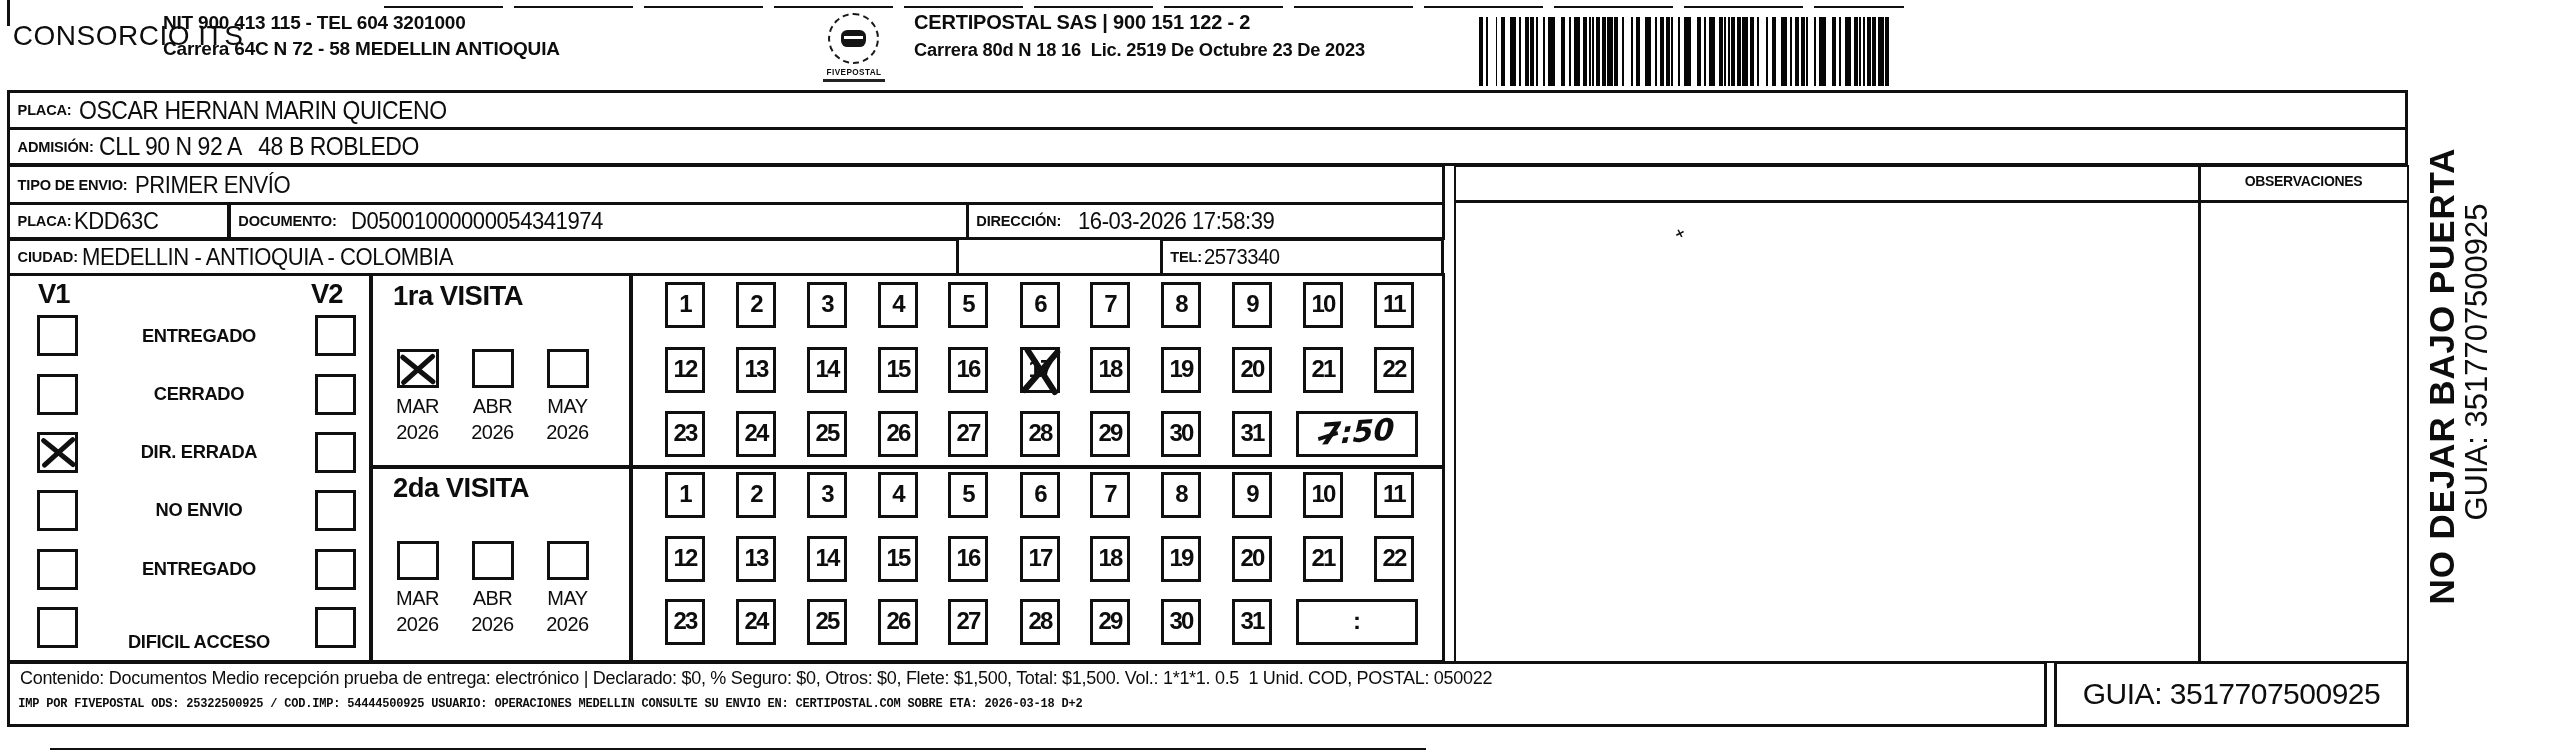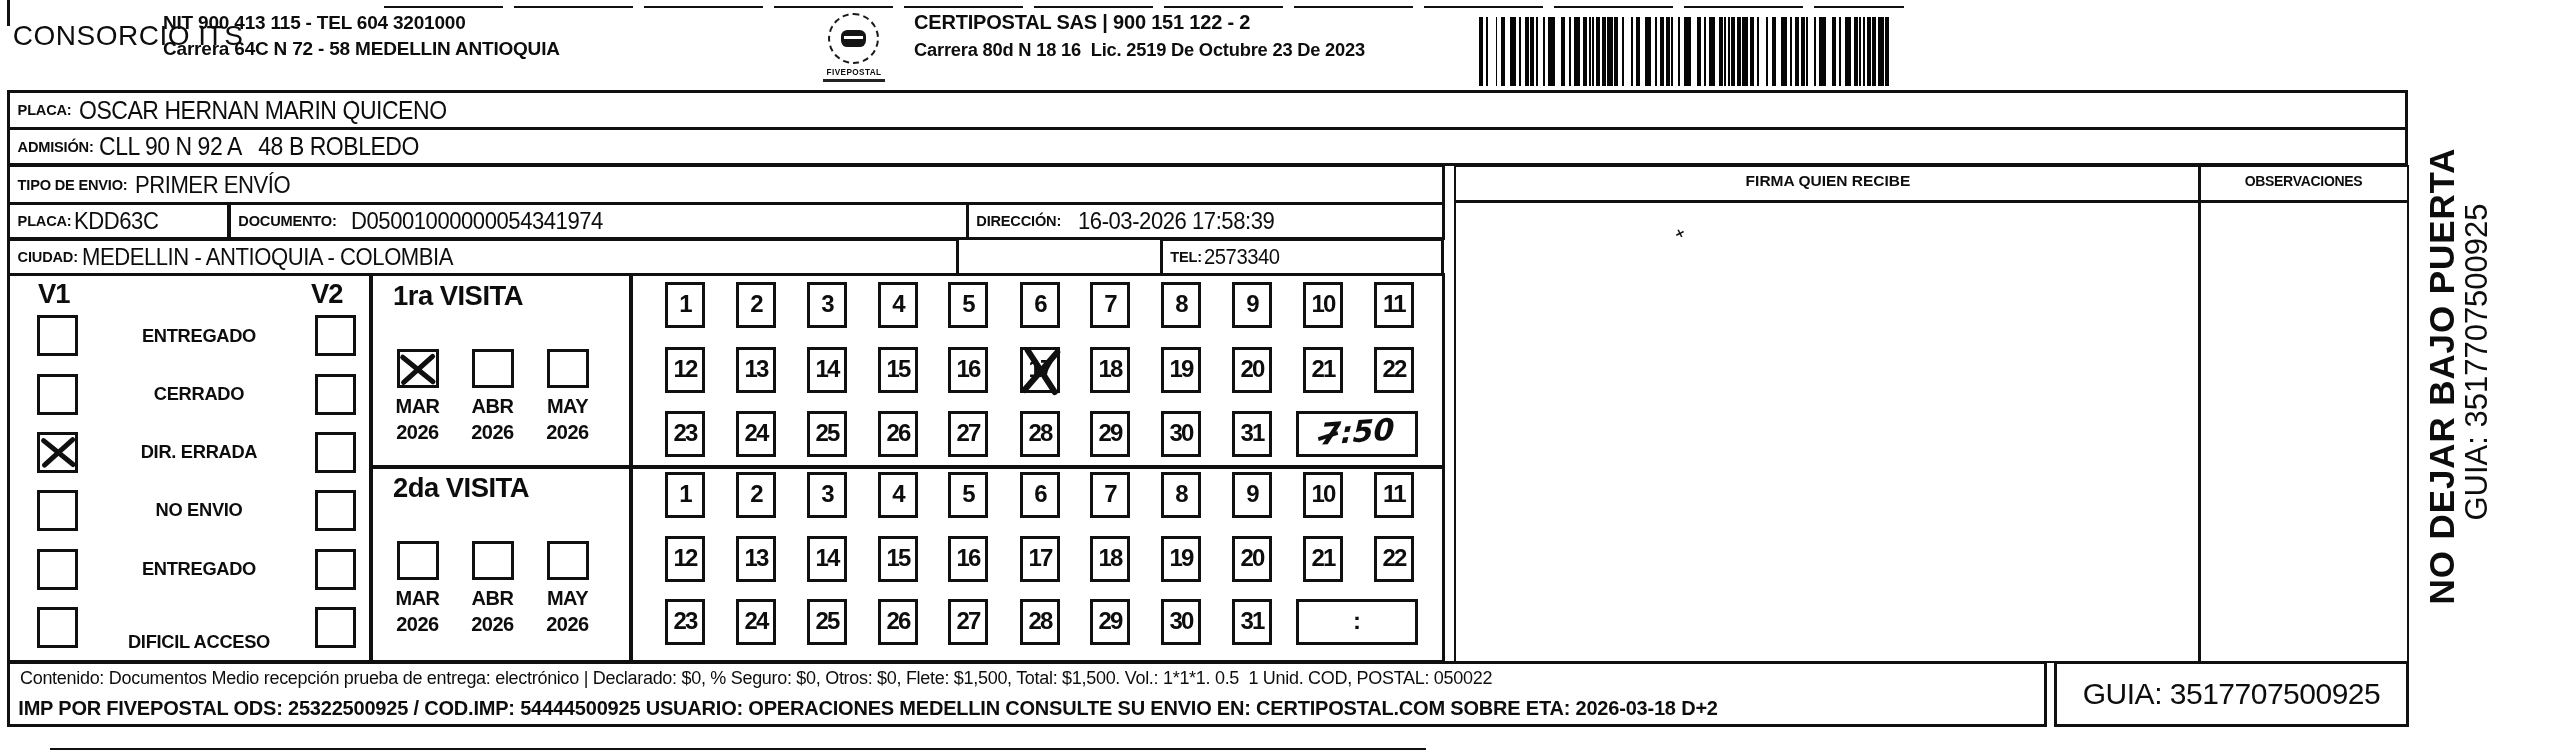--- a/index.html
+++ b/index.html
@@ -14,37 +14,37 @@
   .hline{position:absolute;background:#101010;}
   .vline{position:absolute;background:#101010;}
   .chk{position:absolute;width:41px;height:41px;border:3.7px solid #101010;box-sizing:border-box;background:#fff;}
   .xmark::before,.xmark::after{content:"";position:absolute;height:4.6px;width:122%;left:-10%;top:44%;
        background:#101010;border-radius:2.7px;}
   .xmark::before{transform:rotate(39deg);}
   .xmark::after{transform:rotate(-42deg);}
   .status-label{position:absolute;font-weight:bold;font-size:18.3px;letter-spacing:-0.3px;text-align:center;line-height:22px;}
   .colhead{position:absolute;font-weight:bold;font-size:27.4px;letter-spacing:-0.9px;}
   .visit-title{position:absolute;font-weight:bold;font-size:27.4px;letter-spacing:-0.5px;white-space:pre;}
-  .month-label{position:absolute;font-weight:bold;font-size:20px;text-align:center;letter-spacing:-0.5px;}
+  .month-label{position:absolute;font-weight:normal;font-size:20px;text-align:center;letter-spacing:-0.5px;}
   .day{position:absolute;width:40px;height:46px;border:3.7px solid #101010;box-sizing:border-box;background:#fff;
        font-weight:bold;font-size:24px;line-height:37px;text-align:center;letter-spacing:-1.8px;}
   .bigx::before,.bigx::after{content:"";position:absolute;height:6.4px;width:165%;left:-30%;top:44%;
        background:#101010;border-radius:3.7px;}
   .bigx::before{transform:rotate(57deg);}
   .bigx::after{transform:rotate(-49deg);}
   .timebox{width:122px;}
   .handwrite{display:inline-block;font-family:"DejaVu Sans",sans-serif;font-style:italic;font-weight:bold;
        font-size:30px;transform:rotate(-4deg) skewX(-6deg);position:relative;top:-0.9px;}
   .handwrite::before{content:"";position:absolute;left:-1.8px;top:19px;width:20px;height:3.7px;background:#101010;transform:rotate(-14deg);}
   .colonprint{font-weight:bold;font-size:24px;}
   .bar{position:absolute;top:0;height:69px;background:#050505;}
   .hdr-big{position:absolute;font-size:28px;letter-spacing:0.5px;}
   .hdr-sm{position:absolute;font-weight:bold;font-size:19px;letter-spacing:-0.2px;white-space:pre;}
   .foot1{position:absolute;font-size:18px;letter-spacing:-0.3px;white-space:pre;}
-  .foot2{position:absolute;font-weight:bold;font-size:20px;letter-spacing:-0.2px;white-space:pre;}
+  .foot2{position:absolute;font-weight:bold;font-size:12px;letter-spacing:-0.2px;white-space:pre;font-family:Liberation Mono, monospace;}
   .guia-big{width:100%;text-align:center;font-size:30px;letter-spacing:-0.5px;}
   .side-txt{position:absolute;text-align:center;transform:rotate(-90deg);white-space:pre;}
   .logo-circle{position:absolute;left:828px;top:12.8px;width:51px;height:51px;border:2.7px dashed #181818;
        border-radius:50%;box-sizing:border-box;display:flex;align-items:center;justify-content:center;}
   .logo-core{width:25.6px;height:16.5px;background:#141414;border-radius:6.4px;position:relative;}
   .logo-core::after{content:"";position:absolute;left:3.7px;top:6.4px;width:18.3px;height:2.7px;background:#fff;}
   .logo-text{position:absolute;left:812px;top:68px;width:84px;text-align:center;font-weight:bold;font-size:8.2px;letter-spacing:0.4px;}
   .logo-tag{position:absolute;left:823px;top:79px;width:62px;height:2.7px;background:#222;}
   .penmark{position:absolute;left:1676px;top:226px;font-weight:bold;font-size:13.7px;transform:rotate(18deg);}
 </style>
@@ -144,21 +144,20 @@
   </div>
 
   <div class="box" style="left:7.3px;top:164px;width:1438px;height:41px;padding-left:7.3px;">
     <span class="lbl">TIPO DE ENVIO:</span>
     <span class="val" style="margin-left:7.3px;">PRIMER ENVÍO</span>
   </div>
 
   <div class="box thin" style="left:1454px;top:165px;width:955px;height:498px;align-items:flex-start;"></div>
   <div class="hline" style="left:1454px;top:200px;width:955px;height:2.7px;"></div>
   <div class="vline" style="left:2198px;top:165px;width:2.7px;height:498px;"></div>
-  <div class="abs" style="left:1457px;top:172px;width:742px;text-align:center;font-weight:bold;font-size:15.5px;">FIRMA QUIEN RECIBE</div>
   <div class="abs" style="left:2201px;top:173px;width:205px;text-align:center;font-weight:bold;font-size:14px;letter-spacing:-0.3px;">OBSERVACIONES</div>
   <div class="penmark">×</div>
 
   <div class="box" style="left:7.3px;top:202px;width:223px;height:38px;padding-left:7.3px;">
     <span class="lbl">PLACA:</span>
     <span class="val" style="margin-left:2.7px;">KDD63C</span>
   </div>
   <div class="box" style="left:228px;top:202px;width:741px;height:38px;padding-left:7.3px;">
     <span class="lbl">DOCUMENTO:</span>
     <span class="val" style="margin-left:14.6px;">D05001000000054341974</span>

